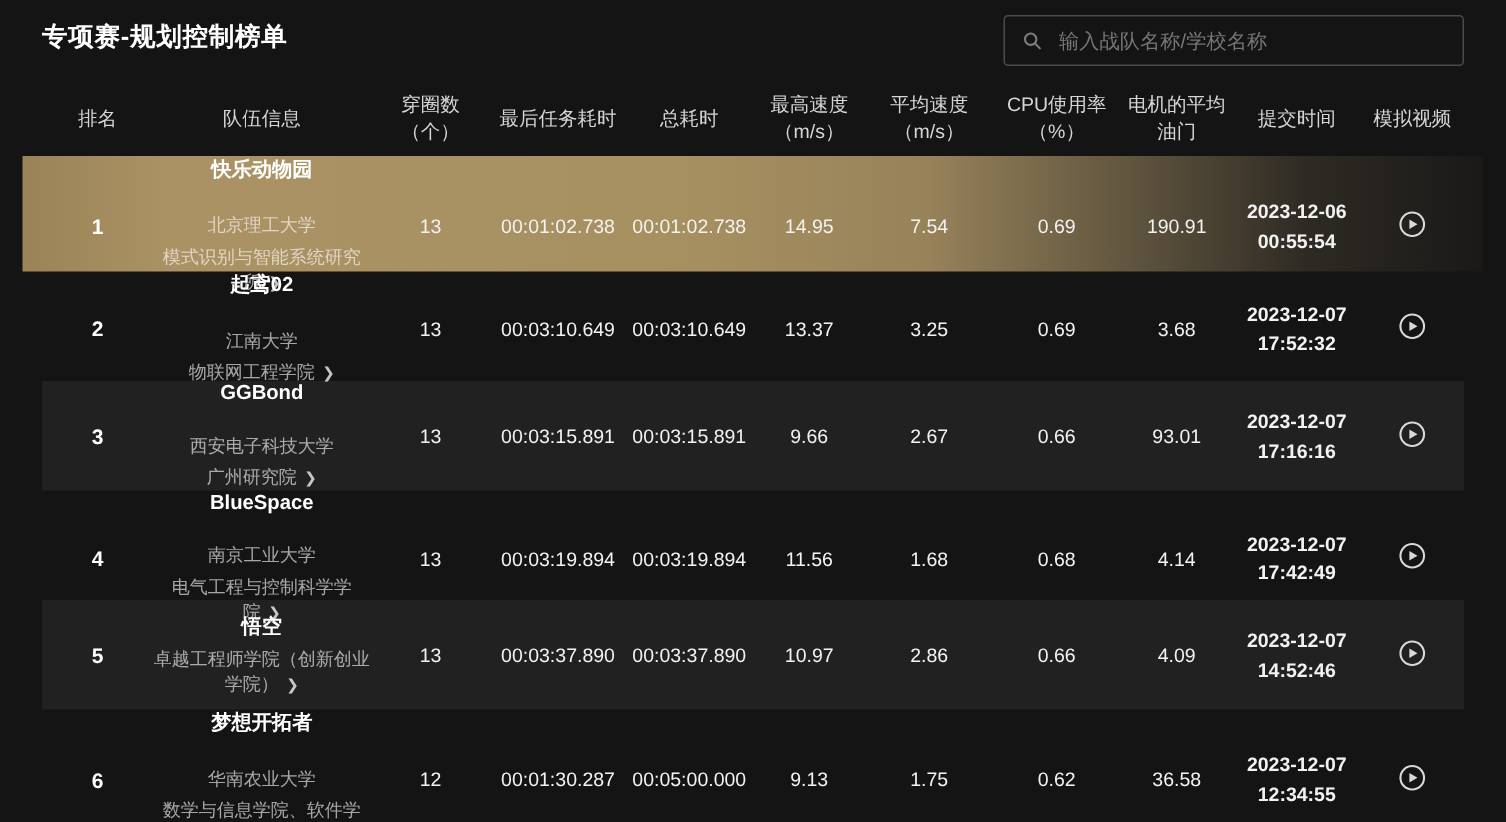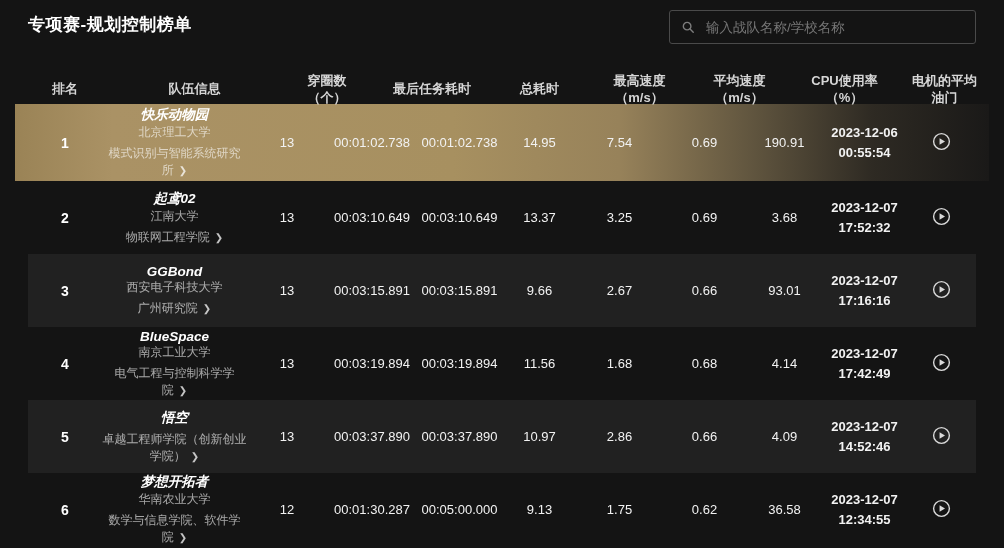--- a/index.html
+++ b/index.html
@@ -28,36 +28,36 @@
   .search input::placeholder { color: #767676; }
 
   
   .grid {
     display: grid;
     grid-template-columns: 74px 145px 80px 90px 85px 75px 85px 85px 75px 85px 1fr;
     align-items: center; text-align: center; width: 100%;
   }
   .thead {
     height: 50px; margin-top: 8px;
-    color: #d6d6d6; font-weight: bold; font-size: 13px; gap: 20px;
+    color: #d6d6d6; font-weight: normal; font-size: 13px;
   }
   .th { white-space: pre-line; line-height: 1.35; }
 
   .row { height: 73px; font-size: 13px; color: #f2f2f2; }
   .row.stripe { background: #212121; }
   .row.highlight {
     height: 77px;
     width: calc(100% + 26px); margin-left: -13px; padding: 0 13px;
     background: linear-gradient(to right,
       #9a8356 0%, #aa9265 10%, #a79060 45%, #97825a 62%,
       #5f543e 76%, #2e2a23 88%, #1a1918 100%);
   }
   .rank { font-weight: bold; font-size: 14px; color: #ffffff; }
-  .team-name { font-weight: bold; font-size: 13.5px; color: #ffffff; font-style: italic; }
-  .team-school { font-size: 12px; color: rgba(255,255,255,.62); margin-top: 0; }
+  .team-name { font-weight: bold; font-size: 13.5px; color: #ffffff; }
+  .team-school { font-size: 12px; color: rgba(255,255,255,.62); margin-top: 20px; }
   .team-dept { font-size: 12px; color: rgba(255,255,255,.62); margin-top: 4px; cursor: pointer; }
   .chev { font-size: 10px; margin-left: 5px; color: rgba(255,255,255,.75); }
   .pre { white-space: pre-line; font-weight: bold; line-height: 1.5; }
   .play-btn {
     background: none; border: none; padding: 0; line-height: 0;
     color: #d9d9d9; cursor: pointer;
   }
 </style>
 </head>
 <body>

